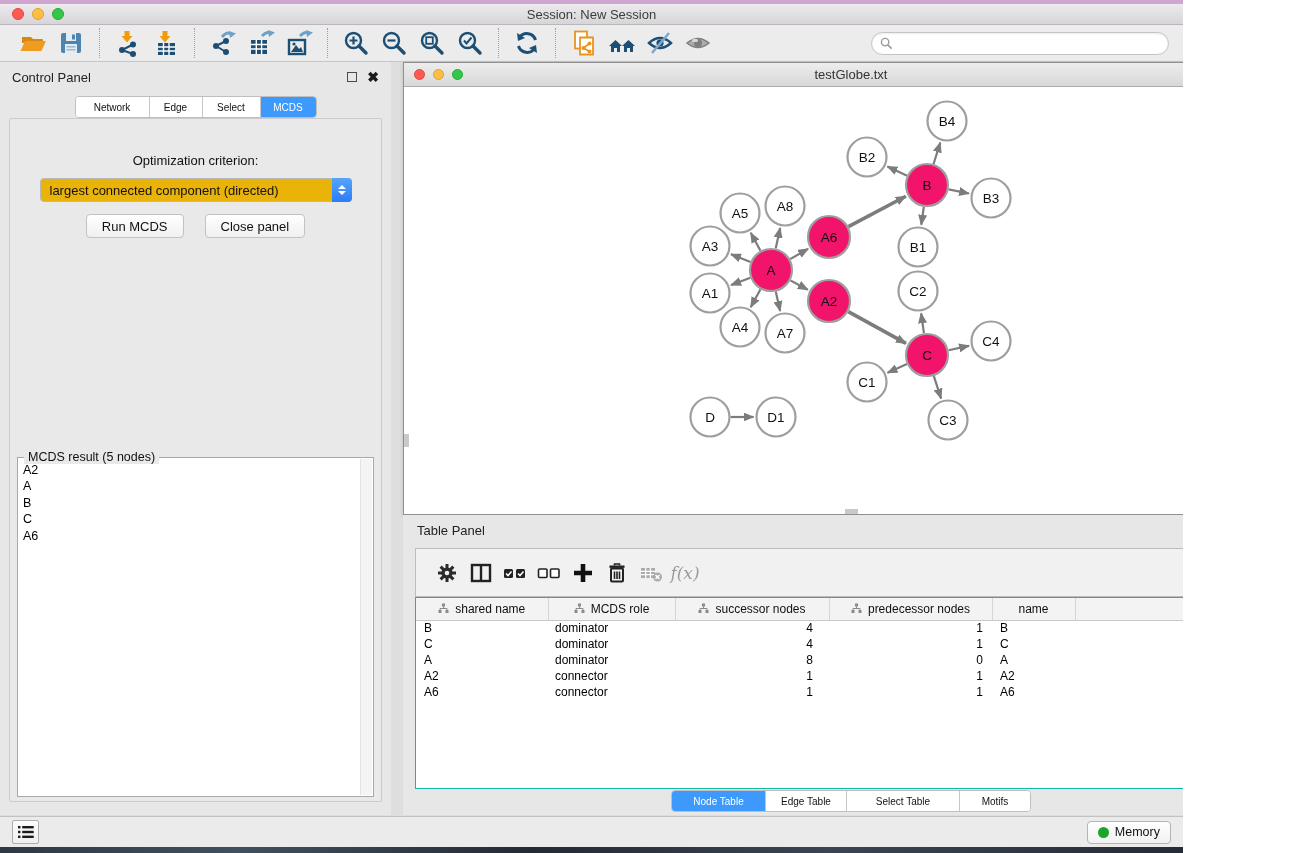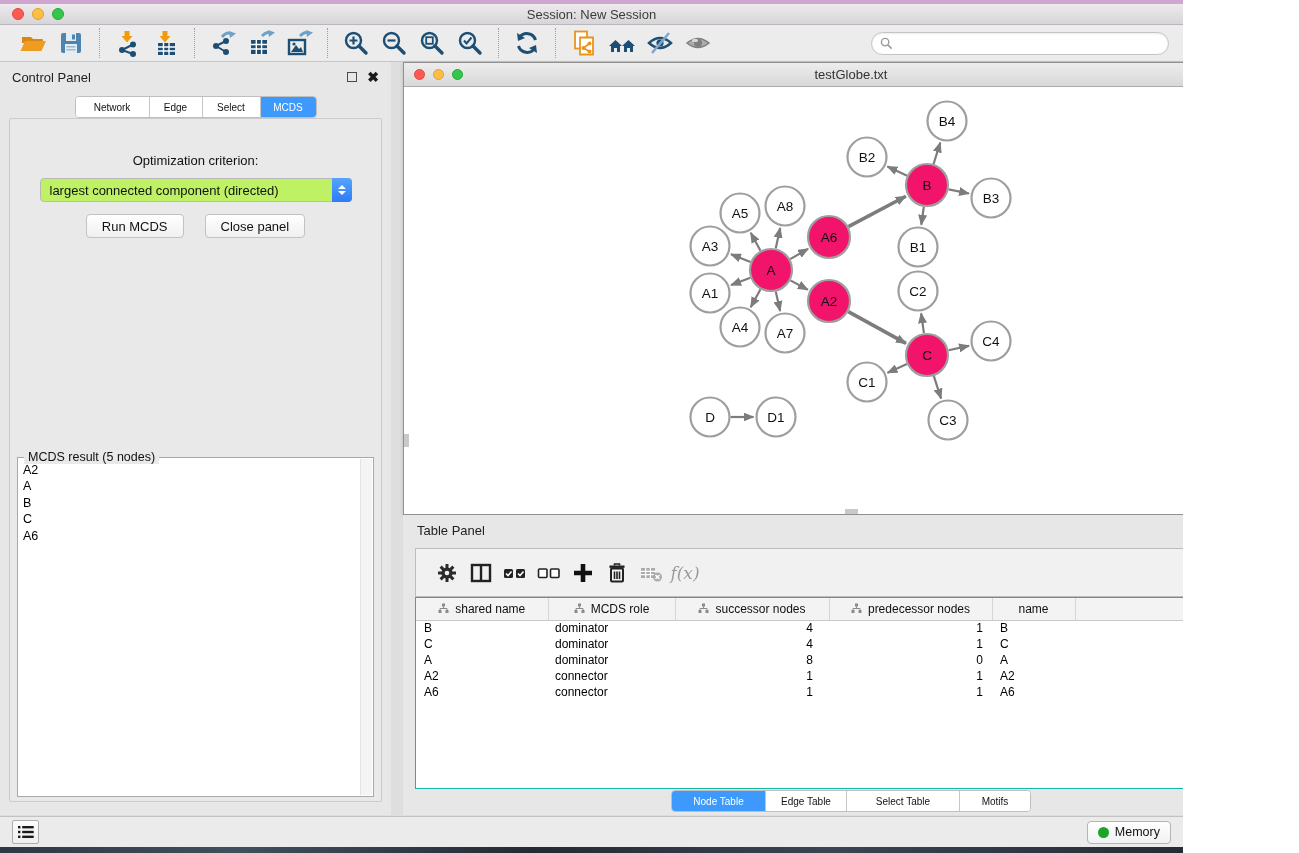--- a/index.html
+++ b/index.html
@@ -41,21 +41,21 @@
   .cp-header .panel-head-icons { margin-left:auto; }
   .seg-tabs { display:flex; height:22px; border:1px solid #BFBFBF; border-radius:4px; overflow:hidden; background:#fff; }
   .seg-tab { display:flex; align-items:center; justify-content:center; font-size:10px; color:#111;
     border-left:1px solid #C6C6C6; background:#fff; cursor:pointer; }
   .seg-tab:first-child { border-left:none; }
   .seg-tab.active { background:#3D99FC; color:#fff; }
   .cp-tabs { position:absolute; top:34px; left:50%; transform:translateX(-50%); }
   .cp-body { position:absolute; left:9px; right:9px; top:56px; bottom:13px; border:1px solid #CBCBCB;
     border-radius:2px; background:#E9E9E9; }
   .opt-label { text-align:center; margin-top:34px; font-size:13px; color:#111; }
-  .select-box { position:relative; margin:10px auto 0; width:312px; height:24px; background:#bef264;
+  .select-box { position:relative; margin:10px auto 0; width:312px; height:24px; background:#eab308;
     border:1px solid #B9B9B9; border-radius:4px; display:flex; align-items:center; cursor:pointer; }
   .select-box .sel-text { padding-left:9px; font-size:13px; color:#111; }
   .sel-stepper { position:absolute; right:-1px; top:-1px; width:20px; height:24px; border-radius:0 4px 4px 0;
     background:linear-gradient(#55A5FC,#2F7BF7); display:flex; flex-direction:column; align-items:center; justify-content:center; gap:2px; }
   .chev { width:0; height:0; border-left:4px solid transparent; border-right:4px solid transparent; }
   .chev.up { border-bottom:4px solid #fff; }
   .chev.down { border-top:4px solid #fff; }
   .btn-row { display:flex; justify-content:center; gap:21px; margin-top:12px; }
   .mac-btn { height:24px; padding:0 15px; background:linear-gradient(#FFFFFF,#F0F0F0); border:1px solid #C2C2C2;
     border-radius:4px; font-size:13px; color:#111; font-family:"Liberation Sans", sans-serif; cursor:pointer; }

